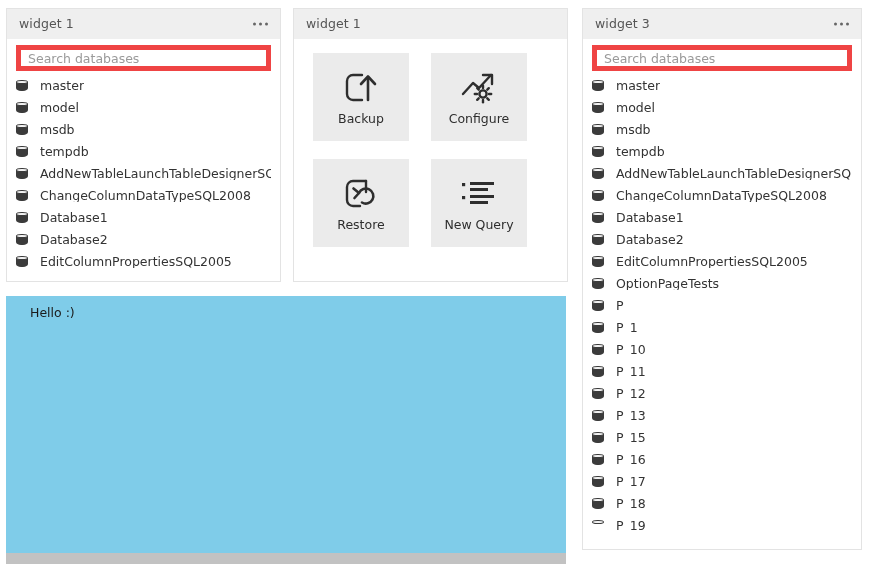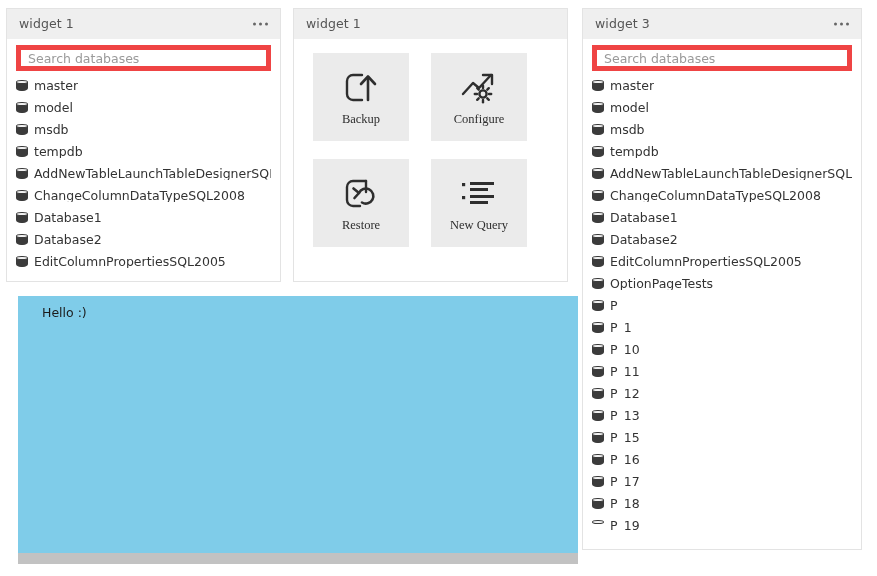--- a/index.html
+++ b/index.html
@@ -110,21 +110,21 @@
     align-items: center;
     height: 22px;
     white-space: nowrap;
     cursor: default;
   }
 
   .db-label {
     font-size: 12.5px;
     color: #333333;
     line-height: 1;
-    margin-left: 6px;
+    margin-left: 12px;
     overflow: hidden;
   }
 
   
   .db-icon {
     position: relative;
     width: 12px;
     height: 13px;
     flex: 0 0 12px;
   }
@@ -152,21 +152,20 @@
 
   
   .tile-grid {
     position: absolute;
     left: 19px;
     top: 14px;
     display: grid;
     grid-template-columns: 96px 96px;
     grid-template-rows: 88px 88px;
     gap: 18px 22px;
-    font-family: Liberation Serif, serif;
   }
 
   .tile {
     background: #ebebeb;
     display: flex;
     flex-direction: column;
     align-items: center;
     justify-content: center;
     cursor: pointer;
     user-select: none;
@@ -549,18 +548,18 @@
               <span class="db-icon">
                 <span class="top"></span>
               </span>
               <span class="db-label">P_19</span>
             </li>
           </ul>
       </div>
     </div>
   </div>
 
-  <div class="note-widget" style="left:18px; top:296px; width:560px; height:268px;">
+  <div class="note-widget" style="left:6px; top:296px; width:560px; height:268px;">
     <div class="note-text">Hello :)</div>
     <div class="note-hscroll"></div>
   </div>
 
 </div>
 
 </body></html>

